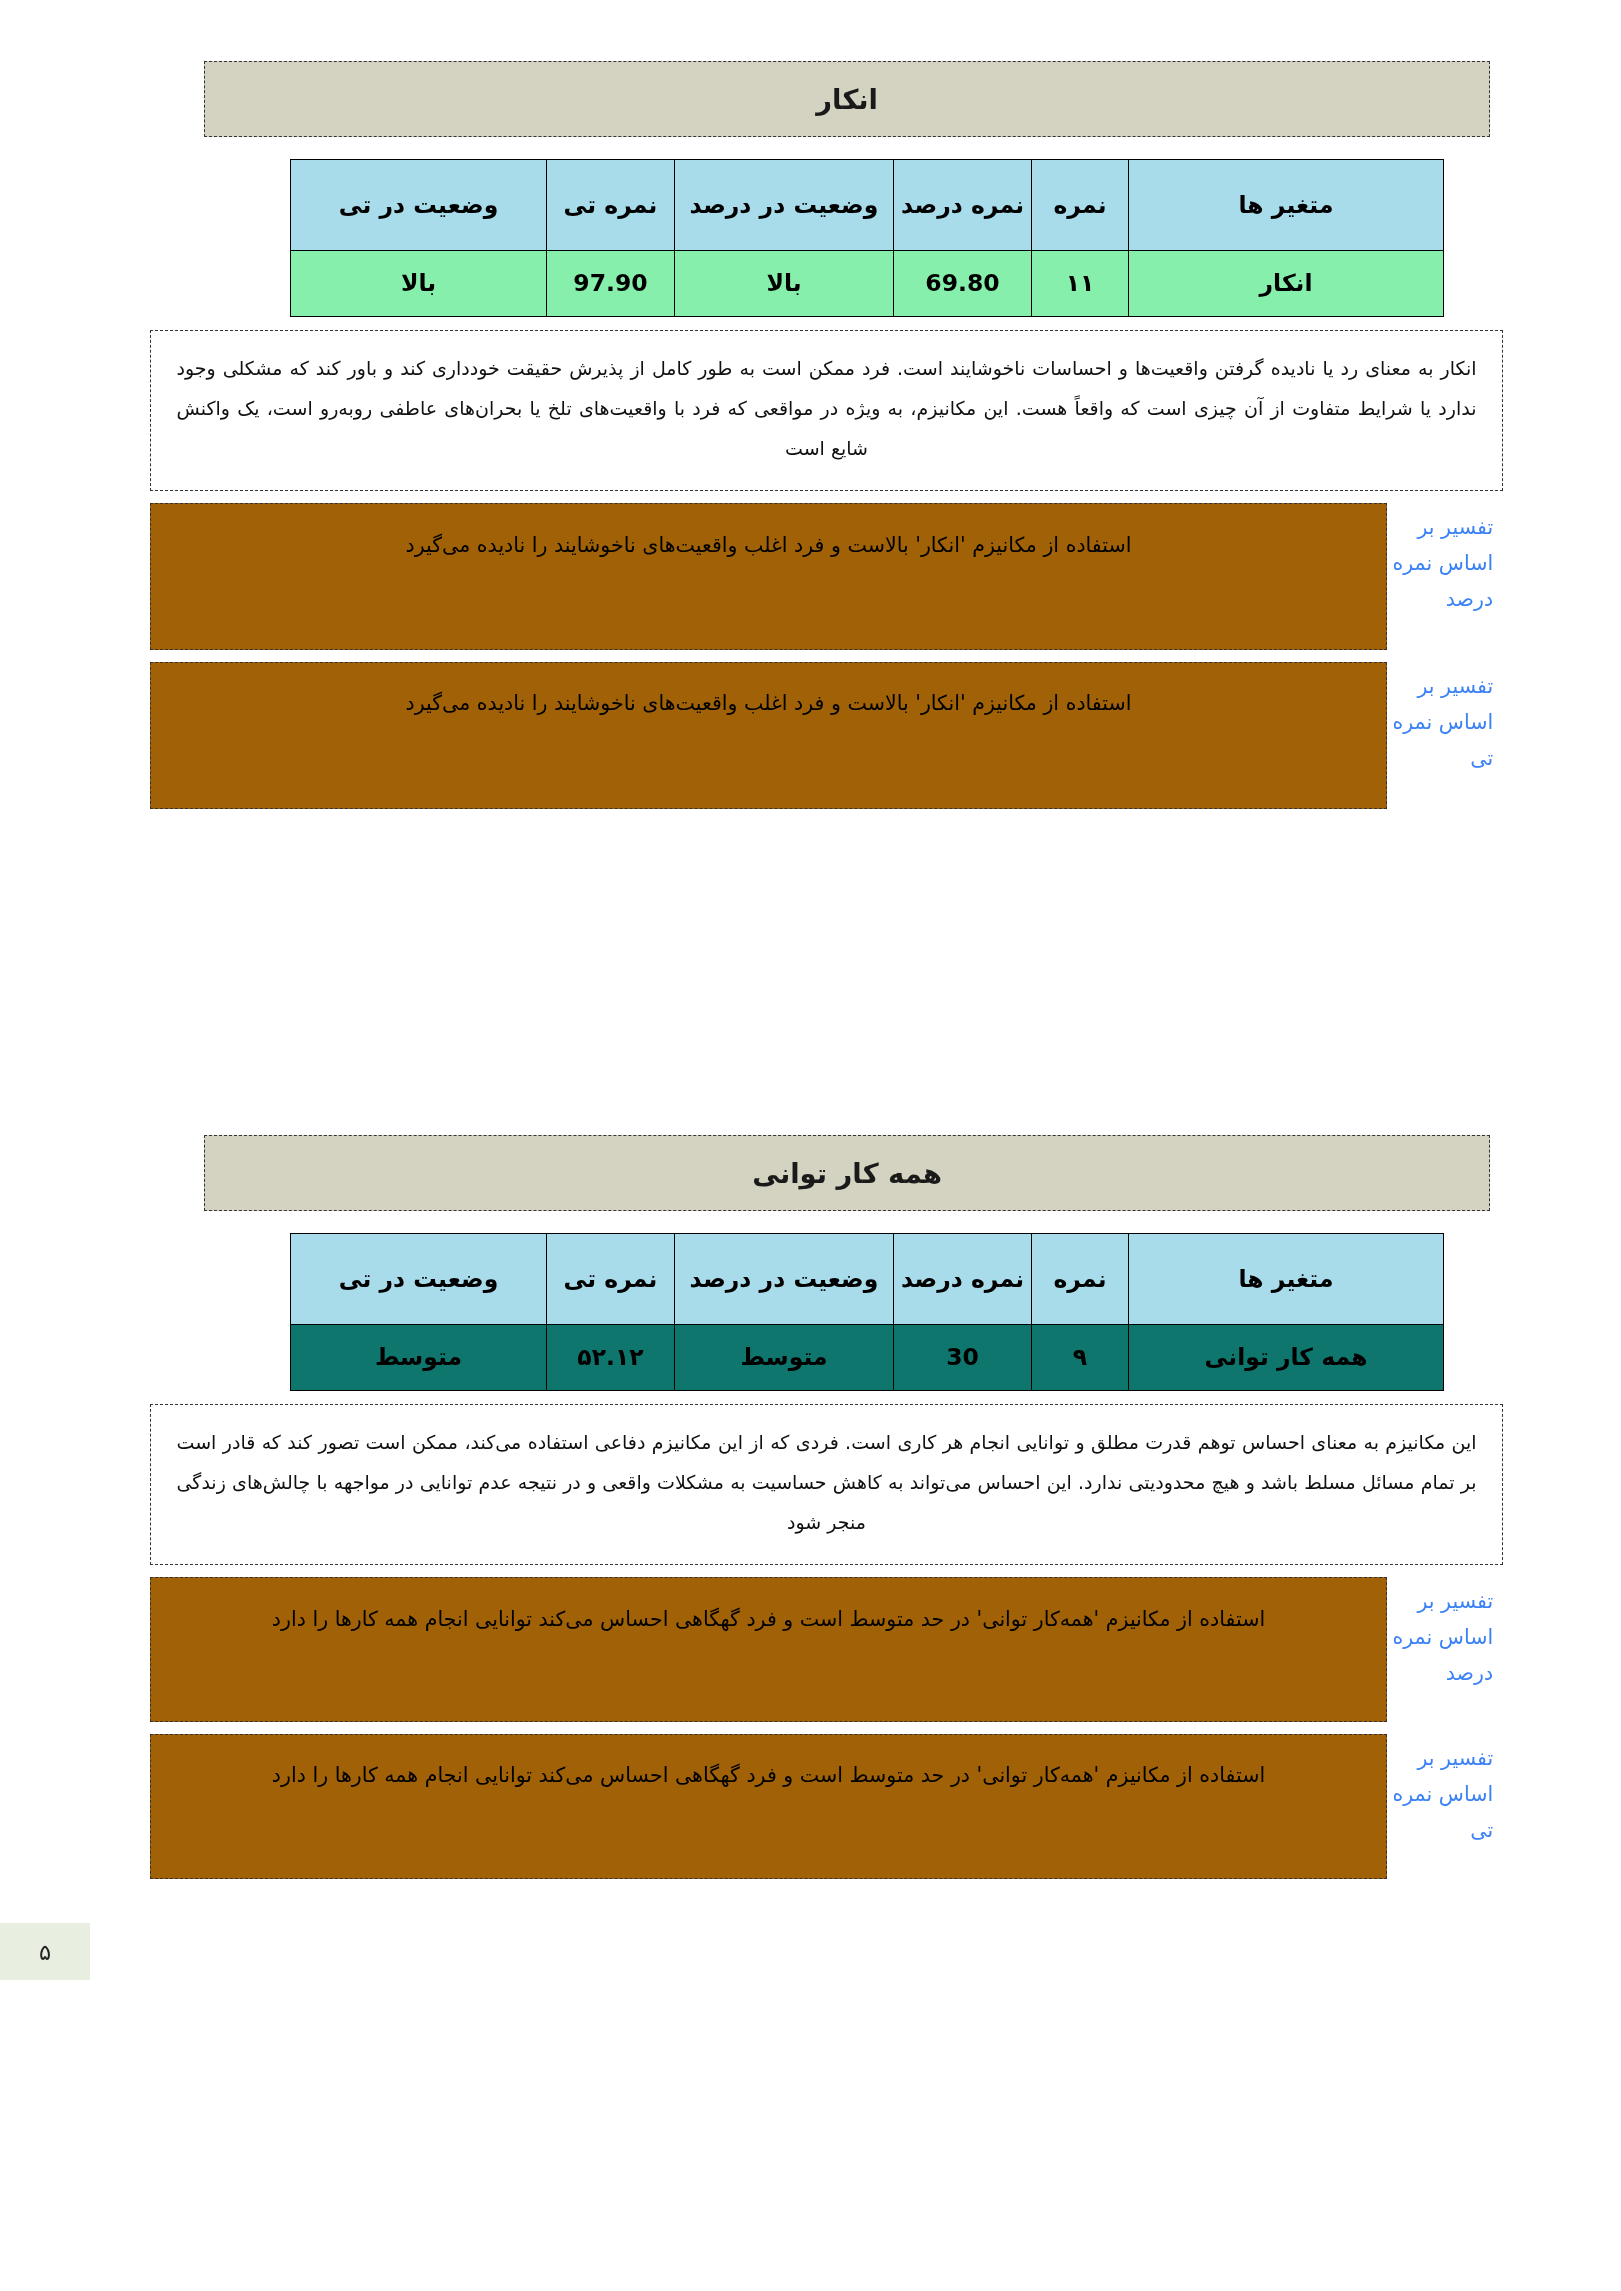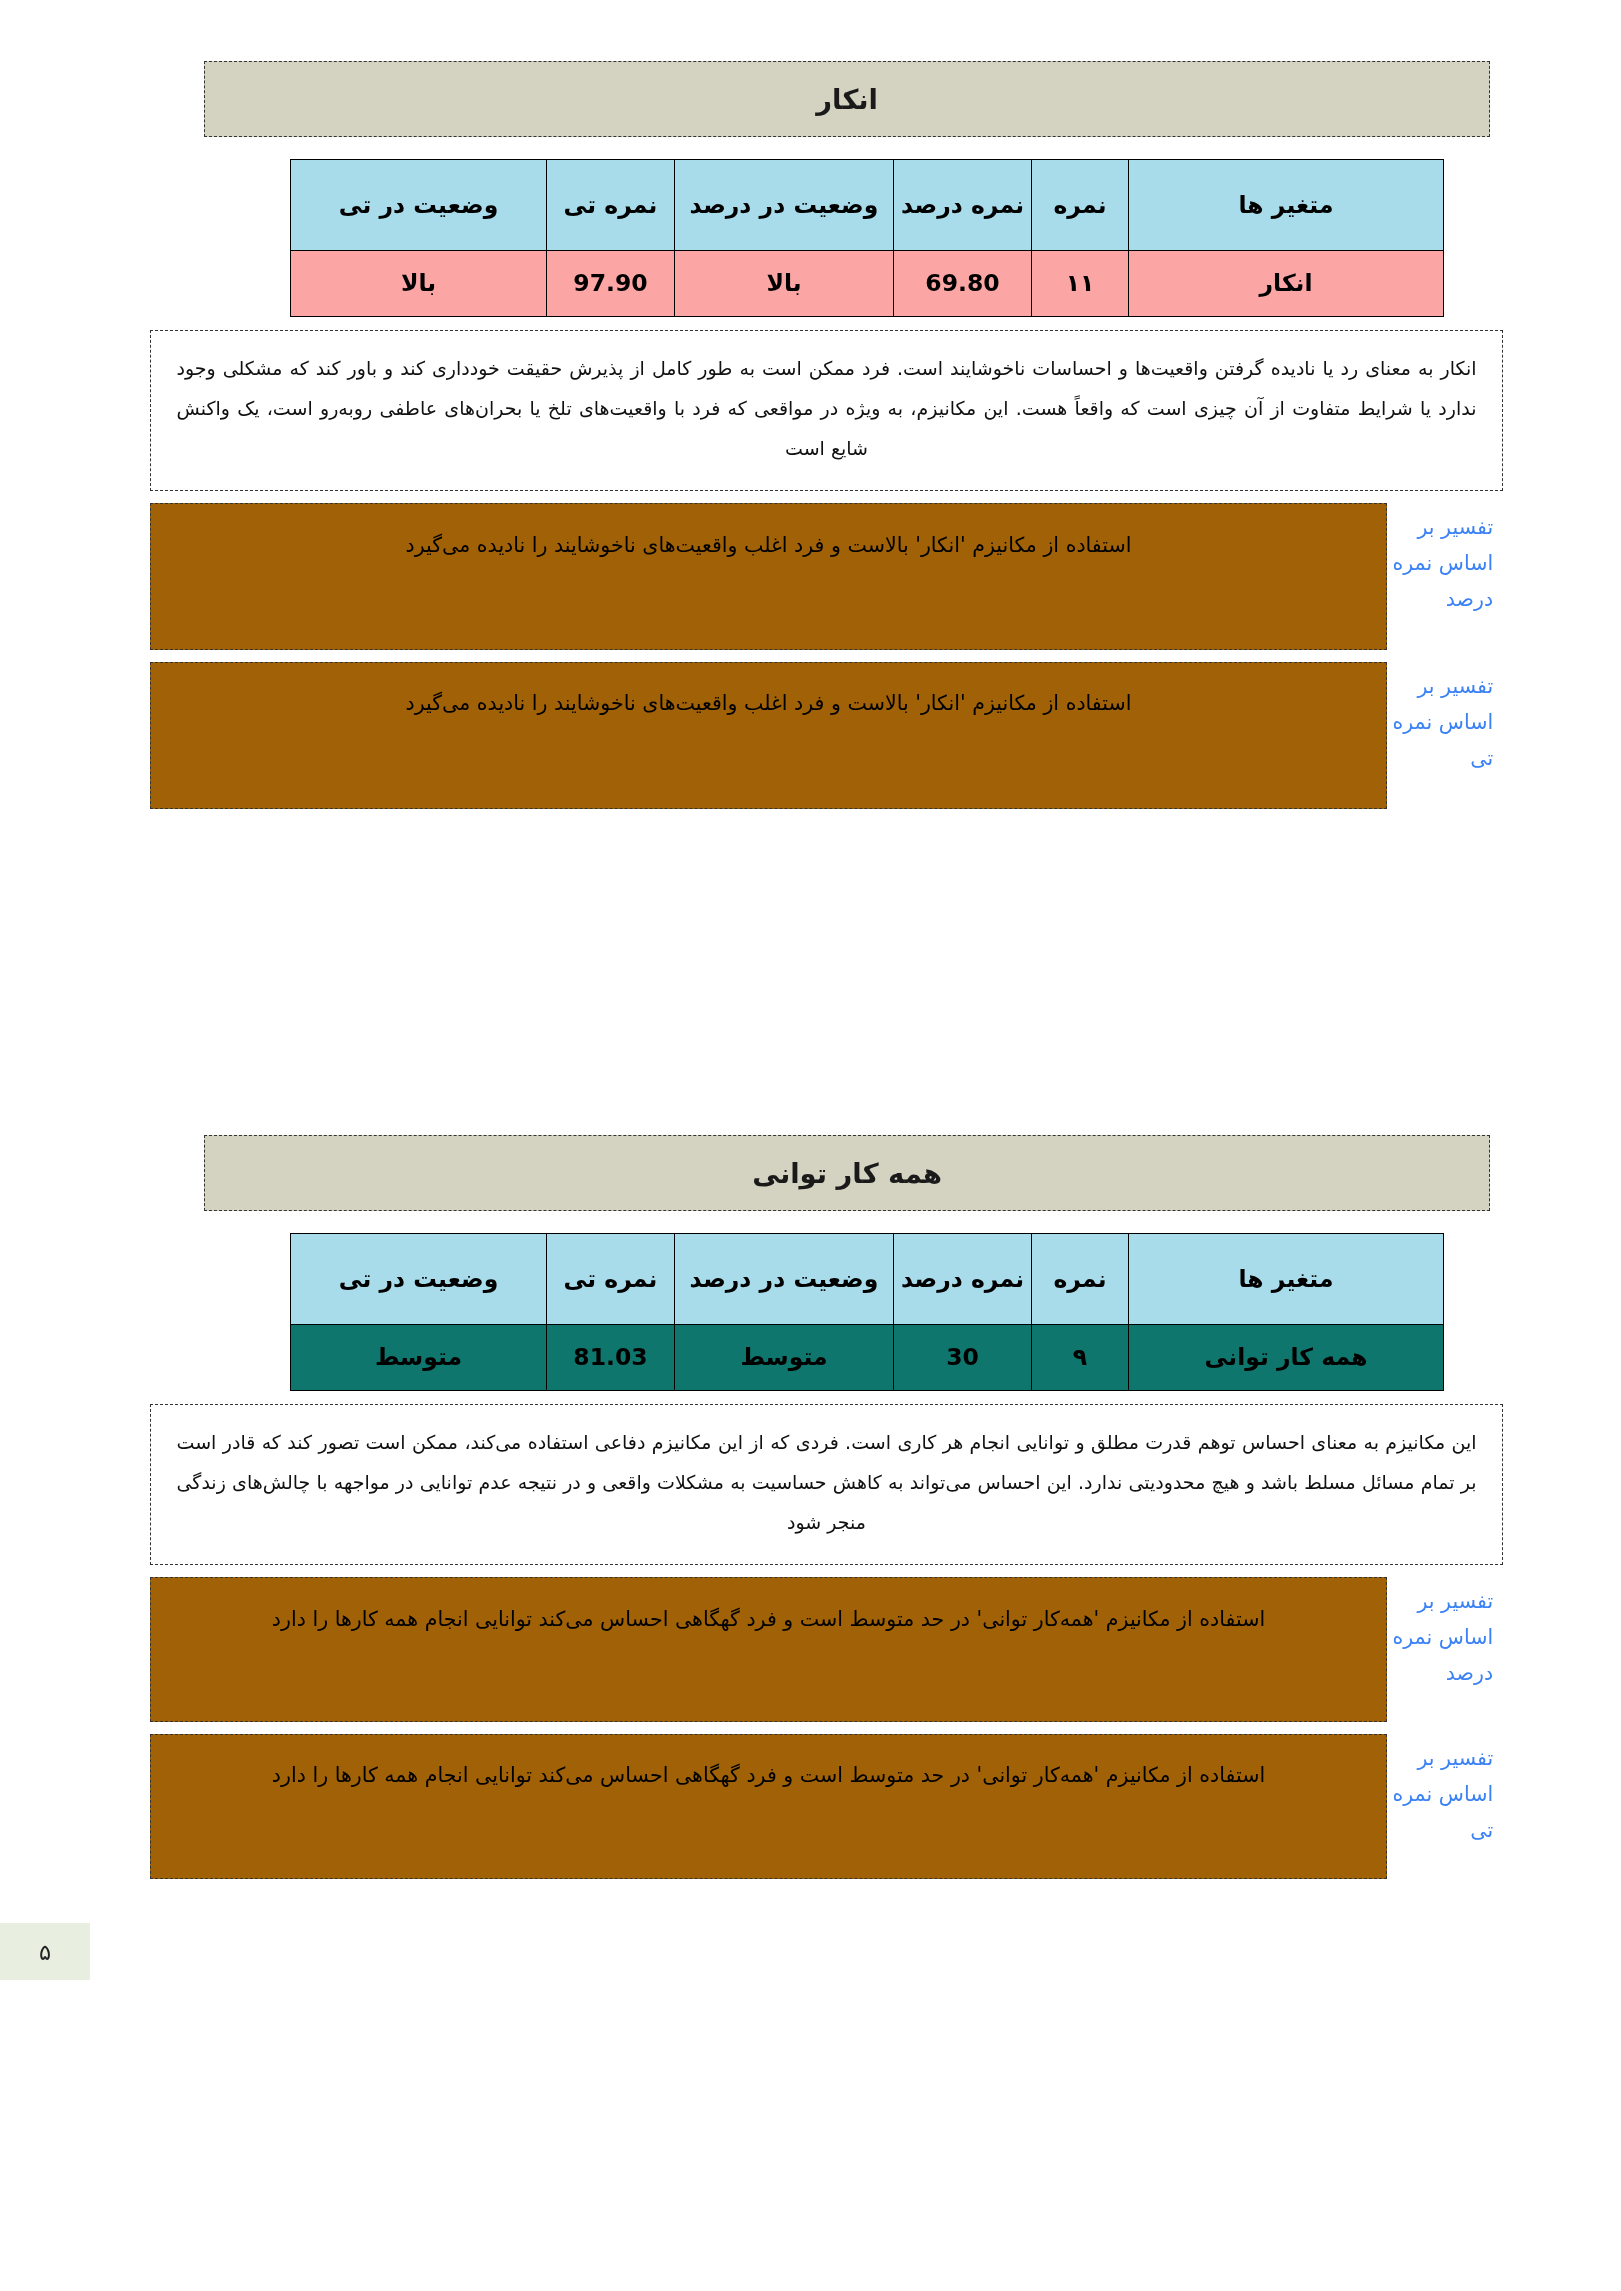--- a/index.html
+++ b/index.html
@@ -71,21 +71,21 @@
     height: 65px;
   }
   .col-var   { width: 314px; }
   .col-score { width: 96px; }
   .col-pcts  { width: 137px; }
   .col-pstat { width: 218px; }
   .col-t     { width: 127px; }
   .col-tstat { width: 255px; }
 
   
-  #section-denial .data-table tbody td { background: #fca5a5; }
+  #section-denial .data-table tbody td { background: #86efac; }
 
   
   .desc-box {
     border: 1px dashed #333333;
     margin-top: 13.7px;
     margin-right: 0px;
     margin-left: 0px;
     padding: 17.6px 25.5px 21.6px 25.5px;
     font-size: 19px;
     line-height: 2.1;
@@ -205,21 +205,21 @@
           <th class="col-t">نمره تی</th>
           <th class="col-tstat">وضعیت در تی</th>
         </tr>
       </thead>
       <tbody>
         <tr>
           <td class="col-var">همه کار توانی</td>
           <td class="col-score">۹</td>
           <td class="col-pcts">30</td>
           <td class="col-pstat">متوسط</td>
-          <td class="col-t">81.03</td>
+          <td class="col-t">۵۲.۱۲</td>
           <td class="col-tstat">متوسط</td>
         </tr>
       </tbody>
     </table>
 
     <div class="desc-box">این مکانیزم به معنای احساس توهم قدرت مطلق و توانایی انجام هر کاری است. فردی که از این مکانیزم دفاعی استفاده می‌کند، ممکن است تصور کند که قادر است بر تمام مسائل مسلط باشد و هیچ محدودیتی ندارد. این احساس می‌تواند به کاهش حساسیت به مشکلات واقعی و در نتیجه عدم توانایی در مواجهه با چالش‌های زندگی منجر شود</div>
 
     <div class="interp-row">
       <div class="interp-label">تفسیر بر اساس نمره درصد</div>
       <div class="interp-body">استفاده از مکانیزم 'همه‌کار توانی' در حد متوسط است و فرد گهگاهی احساس می‌کند توانایی انجام همه کارها را دارد</div>

